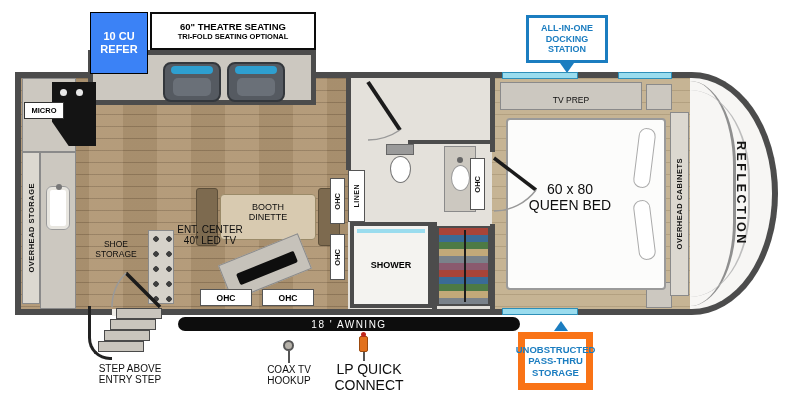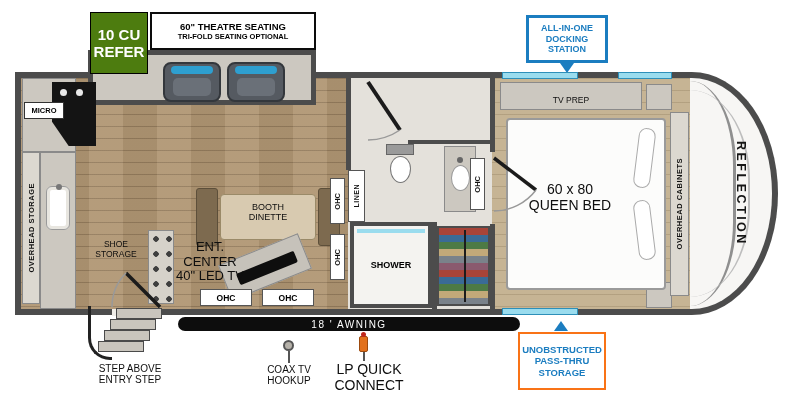--- a/index.html
+++ b/index.html
@@ -21,21 +21,21 @@
 .cap2{position:absolute;left:0;top:12px;width:60px;height:207px;border-right:2px solid #bdbdbd;border-radius:0 66px 66px 0/0 98px 98px 0}
 .brand{position:absolute;left:40px;top:0;width:22px;height:231px;display:flex;align-items:center;justify-content:center}
 .brand span{writing-mode:vertical-rl;font-weight:bold;font-size:12.5px;letter-spacing:2.5px;color:#161616}
 
 
 .slide-theatre{left:88px;top:50px;width:228px;height:55px;border:5px solid #4c4c4c;background:#ccc8c0}
 .seat{position:absolute;top:7px;width:58px;height:40px;background:#555a61;border:2px solid #33373c;border-radius:8px}
 .seat .hr{position:absolute;left:6px;right:6px;top:2px;height:8px;background:#2e9fd0;border-radius:4px}
 .seat .cu{position:absolute;left:8px;right:8px;top:14px;bottom:4px;background:#6a7078;border-radius:5px}
 .seat1{left:70px}.seat2{left:134px}
-.refer{left:90px;top:12px;width:58px;height:62px;background:#4d7c0f;border:1px solid #000;display:flex;align-items:center;justify-content:center;color:#fff;font-weight:bold;font-size:15px;text-align:center;white-space:pre-line;line-height:1.15;z-index:2}
+.refer{left:90px;top:12px;width:58px;height:62px;background:#3b82f6;border:1px solid #000;display:flex;align-items:center;justify-content:center;color:#fff;font-weight:bold;font-size:11px;text-align:center;white-space:pre-line;line-height:1.15;z-index:2}
 .theatre-label{left:150px;top:12px;width:166px;height:38px;background:#fff;border:2px solid #0c0c0c;display:flex;flex-direction:column;align-items:center;justify-content:center;z-index:2}
 .theatre-label .t1{font-weight:bold;font-size:9.5px}
 .theatre-label .t2{font-weight:bold;font-size:7.5px}
 .docking{left:526px;top:15px;width:82px;height:48px;background:#fff;border:3px solid #1b7dc0;color:#1b7dc0;display:flex;align-items:center;justify-content:center;text-align:center;font-weight:bold;font-size:9px;white-space:pre-line;line-height:1.2}
 .docking-ptr{left:560px;top:63px;width:0;height:0;border-left:7px solid transparent;border-right:7px solid transparent;border-top:10px solid #1b7dc0}
 .win{background:#9adcee;border:1px solid #2e8fb8}
 .win1{left:502px;top:72px;width:76px;height:7px}
 .win2{left:502px;top:308px;width:76px;height:7px}
 .win3{left:618px;top:72px;width:54px;height:7px}
 
@@ -53,21 +53,21 @@
 .shoebench{left:148px;top:230px;width:26px;height:74px;background:#d6d2ca;border:1px solid #8a8a8a;background-image:radial-gradient(circle at 7px 8px,#3f3f3f 2.5px,transparent 3px);background-size:13px 15px}
 .shoelbl{left:86px;top:240px;width:60px;font-size:8.5px}
 
 
 .bench{position:absolute;width:22px;height:58px;background:#7d6a4f;border:1px solid #5d4f3a;border-radius:3px}
 .bench-l{left:196px;top:188px}.bench-r{left:318px;top:188px}
 .dtable{left:220px;top:194px;width:96px;height:46px;background:#d8cab0;border:1px solid #9a8a68;border-radius:4px}
 .dinette-lbl{left:220px;top:202px;width:96px;font-size:9px}
 .entcab{left:222px;top:248px;width:86px;height:38px;background:#c6c2ba;border:1px solid #8a8a8a;transform:rotate(-22deg)}
 .tv{left:236px;top:262px;width:62px;height:12px;background:#0e0e0e;border-radius:2px;transform:rotate(-22deg)}
-.ent-lbl{left:168px;top:240px;width:84px;font-size:13px}
+.ent-lbl{left:168px;top:224px;width:84px;font-size:10px}
 .ohcbox{position:absolute;background:#fff;border:1px solid #555;display:flex;align-items:center;justify-content:center}
 .ohcv{width:15px}
 .ohcv .vt{font-size:7.5px}
 .ohcv1{left:330px;top:178px;height:46px}
 .ohcv2{left:330px;top:234px;height:46px}
 .ohcv3{left:470px;top:158px;height:52px}
 .ohch{height:17px;font-weight:bold;font-size:8.5px}
 .ohch1{left:200px;top:289px;width:52px}
 .ohch2{left:262px;top:289px;width:52px}
 
@@ -113,21 +113,21 @@
 .st1{left:116px;top:308px}.st2{left:110px;top:319px}.st3{left:104px;top:330px}.st4{left:98px;top:341px}
 .rail{left:88px;top:306px;width:24px;height:54px;border-left:3px solid #222;border-bottom:3px solid #222;border-radius:0 0 0 22px}
 .steplbl{left:74px;top:363px;width:112px;font-size:10px}
 .coax-ic{left:283px;top:340px;width:11px;height:11px;background:#b5b1a9;border:2px solid #555;border-radius:50%}
 .coax-stem{left:288px;top:351px;width:2px;height:12px;background:#555}
 .coaxlbl{left:246px;top:364px;width:86px;font-size:10px}
 .lp-ic{left:359px;top:336px;width:9px;height:16px;background:#e2711d;border:1px solid #9c4a0e;border-radius:2px}
 .lp-ic::after{content:"";position:absolute;left:1px;top:-5px;width:5px;height:5px;background:#c0271c;border-radius:50%}
 .lp-stem{left:363px;top:352px;width:2px;height:9px;background:#555}
 .lplbl{left:326px;top:362px;width:86px;font-size:14px}
-.passthru{left:518px;top:332px;width:88px;height:58px;background:#fff;border:2px solid #f97316;color:#1b7dc0;display:flex;align-items:center;justify-content:center;text-align:center;font-weight:bold;font-size:9.5px;white-space:pre-line;line-height:1.2}
+.passthru{left:518px;top:332px;width:75px;height:58px;background:#fff;border:7px solid #f97316;color:#1b7dc0;display:flex;align-items:center;justify-content:center;text-align:center;font-weight:bold;font-size:9.5px;white-space:pre-line;line-height:1.2}
 .pass-ptr{left:554px;top:321px;width:0;height:0;border-left:7px solid transparent;border-right:7px solid transparent;border-bottom:10px solid #1b7dc0}
 </style>
 </head>
 <body>
 
 <div class="canvas">
 
   <div class="abs tbody"></div>
   <div class="abs floor-bath"></div>
   <div class="abs floor-bed"></div>

